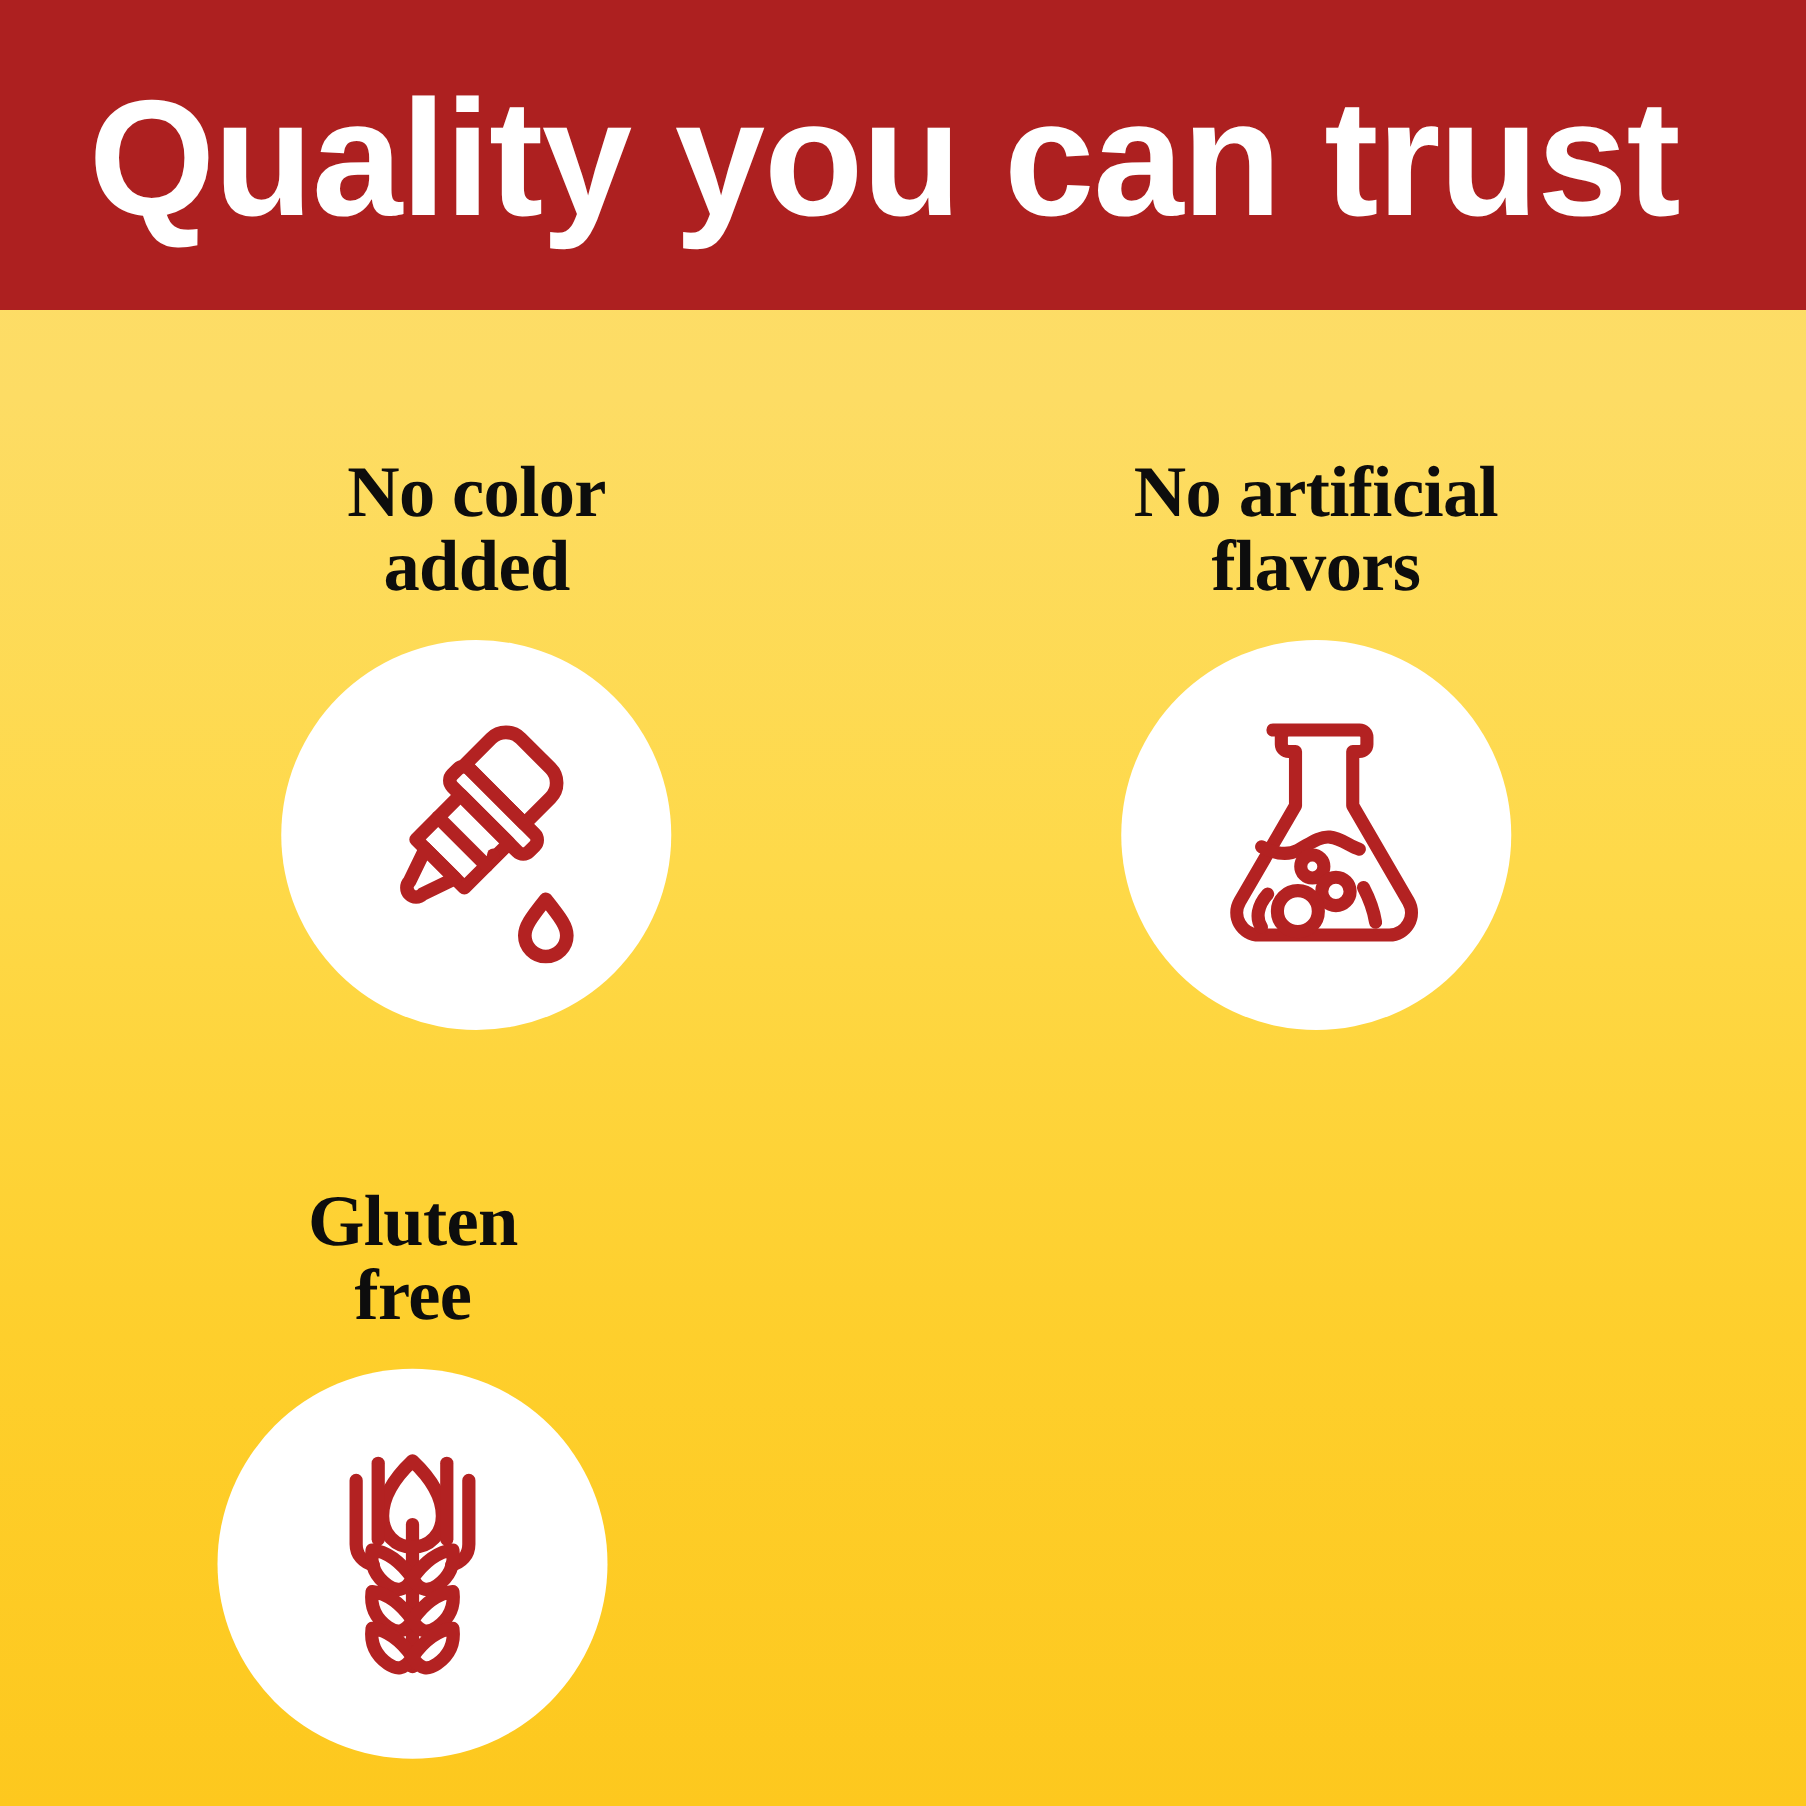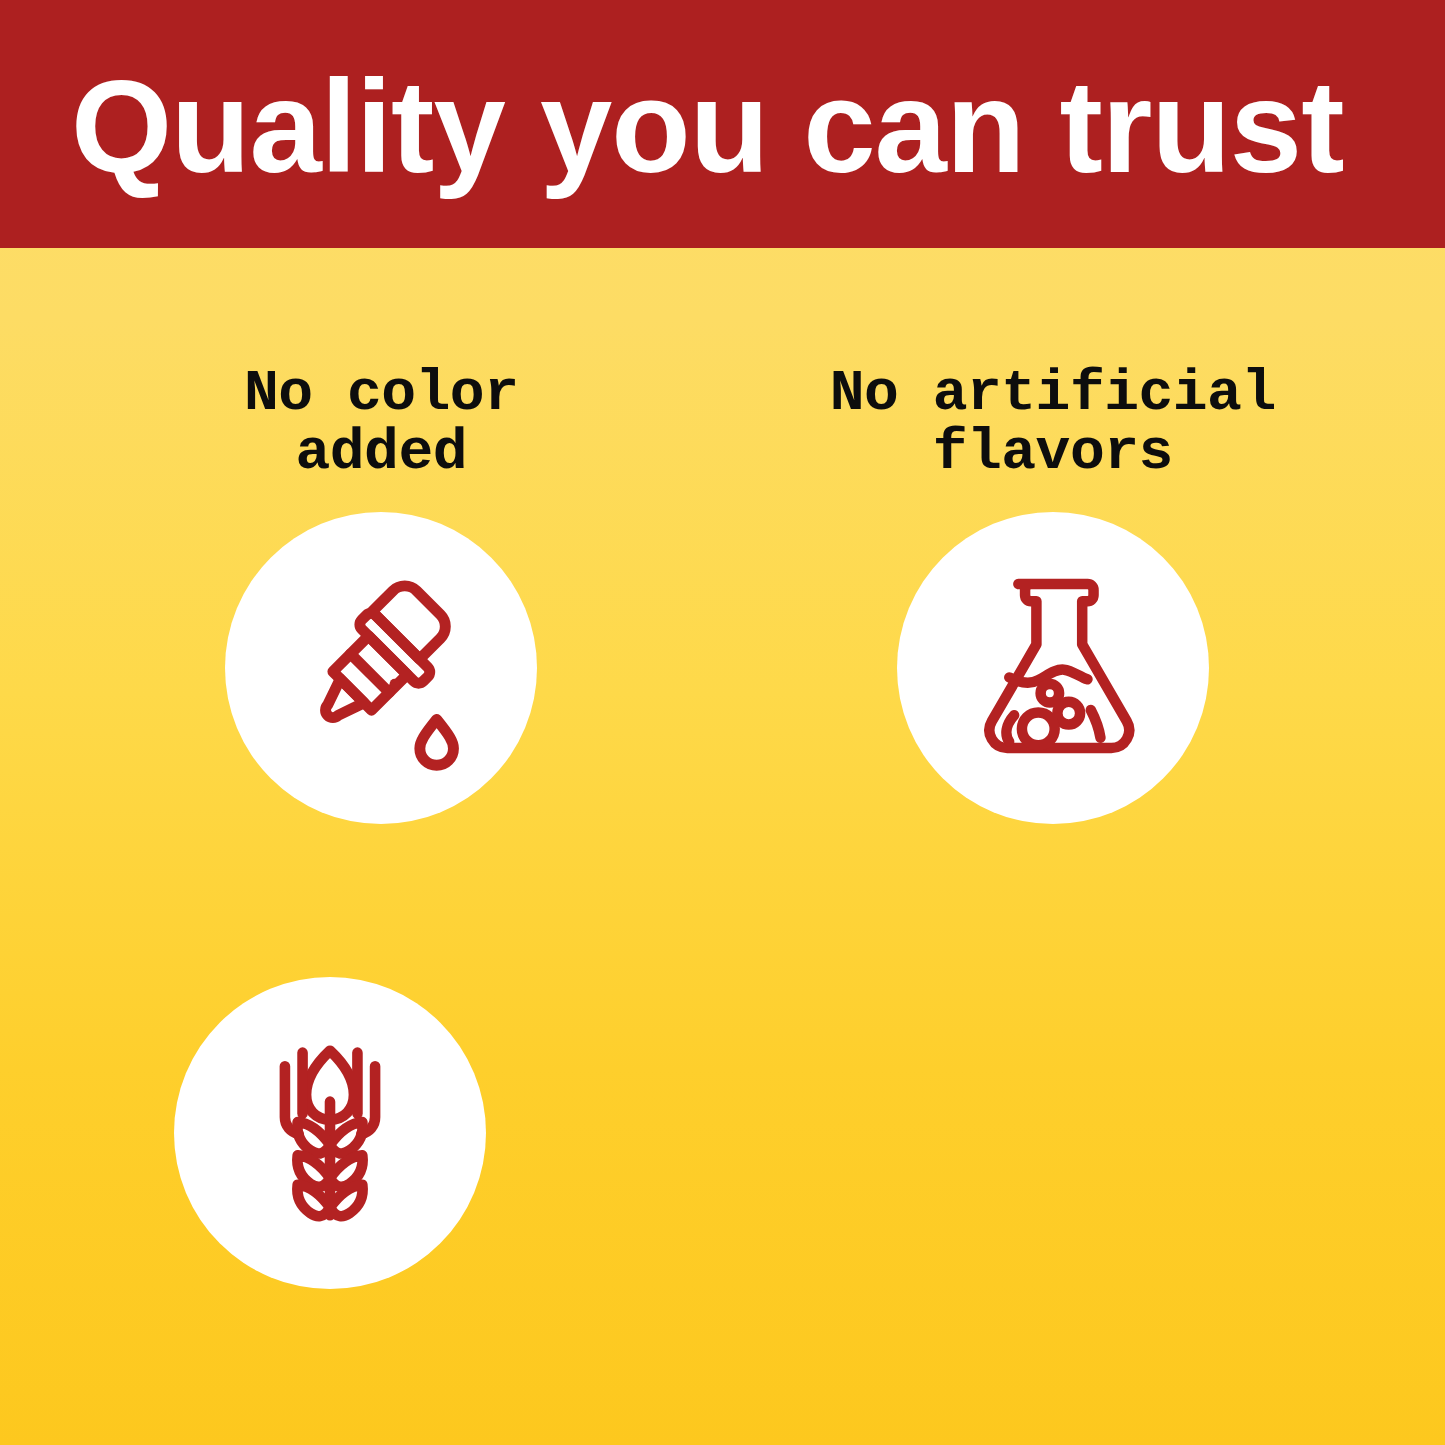--- a/index.html
+++ b/index.html
@@ -68,21 +68,21 @@
     flex-direction: column;
     align-items: center;
   }
   .claim-col-left  { padding-left: 40px; }
   .claim-col-right { padding-right: 62px; }
   .claim-row-top    { padding-top: 116px; }
   .claim-row-bottom { padding-top: 100px; }
 
   .claim-label {
     color: #0d0d0d;
-    font-family: Liberation Mono, monospace;
+    font-family: Liberation Serif, serif;
     font-weight: 700;
     font-size: 58px;
     line-height: 1.02;
     text-align: center;
     letter-spacing: -0.5px;
     max-width: 460px;
     white-space: pre-line;
   }
 
   .icon-badge {
@@ -158,20 +158,22 @@
           <circle cx="43" cy="79" r="7.8"></circle>
 
           <path d="M31.5 72.5 c-4 4.5 -4.6 9.2 -2.4 12.6"></path>
           <path d="M68 70 c2.6 5 4 9.4 4.6 13.2"></path>
         </svg>
       </div>
     </div>
 
 
     <div class="claim claim-col-right claim-row-bottom">
+      <div class="claim-label">Gluten
+free</div>
       <div class="icon-badge badge-wheat">
         <svg viewBox="0 0 100 100" fill="none" stroke="#b32222" stroke-width="5.4" stroke-linecap="round" stroke-linejoin="round">
 
           <path d="M50 34 v58"></path>
 
           <path d="M50 8 c8.5 8 12.2 15.5 12.2 22.5 c0 7.2 -5 12.7 -12.2 12.7
                    c-7.2 0 -12.2 -5.5 -12.2 -12.7 c0 -7 3.7 -14.5 12.2 -22.5 z"></path>
 
           <path d="M36 9 v31"></path>
           <path d="M64 9 v31"></path>

